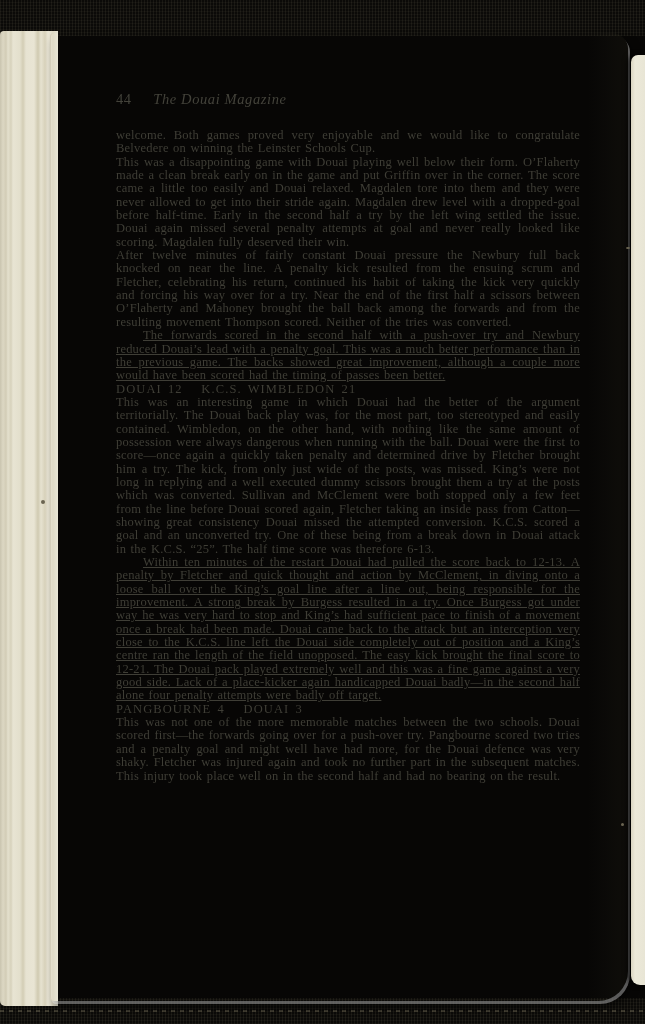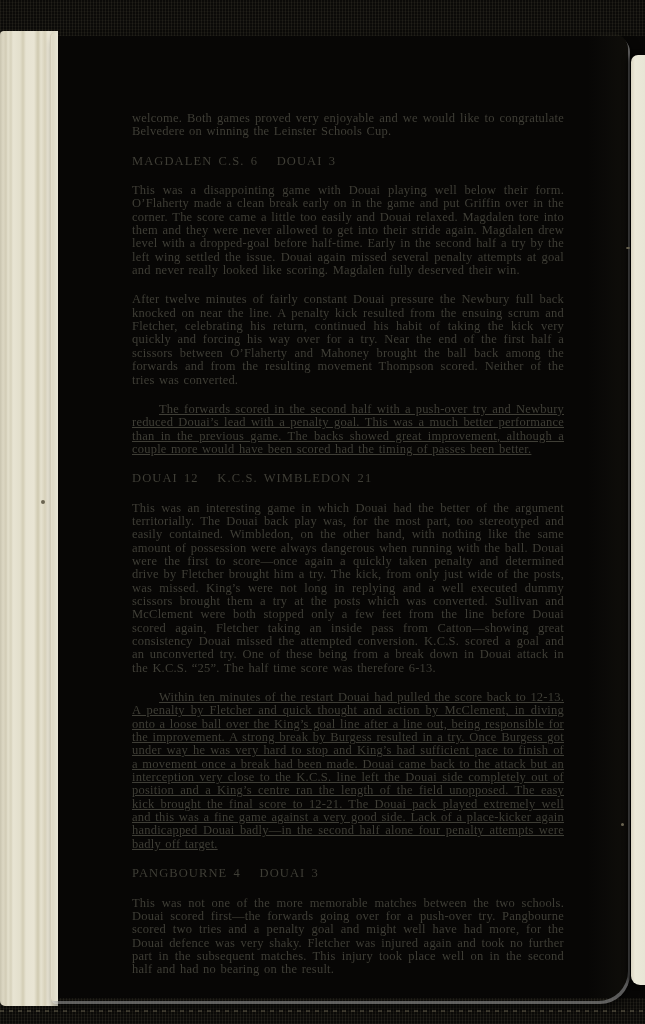--- a/index.html
+++ b/index.html
@@ -65,21 +65,21 @@
     color: #3f3e36;
   }
   .page-header {
     display: flex; align-items: baseline;
     font-size: 14.5px; letter-spacing: 0.4px; color: #43423a;
   }
   .page-number { font-style: normal; margin-right: 22px; }
   .magazine-title { font-style: italic; letter-spacing: 0.6px; }
   .article-body { margin-top: 21px; }
   .body-para, .match-heading {
-    margin: 16px; padding: 0;
+    margin: 0; padding: 0;
     font-size: 12.5px; line-height: 13.35px;
     letter-spacing: 0.22px; word-spacing: 1.1px;
     font-weight: normal;
   }
   .body-para { text-align: justify; }
   .body-para.indent { text-indent: 27px; text-decoration: underline; }
   .match-heading {
     white-space: pre-wrap;
     letter-spacing: 1.1px; word-spacing: 2px;
     text-align: left;
@@ -89,24 +89,27 @@
 <body>
 
 <div class="book">
   <div class="fabric fabric-top"></div>
   <div class="fabric fabric-bottom"></div>
 
   <div class="page-edges"></div>
 
   <div class="main-page">
     <div class="print-area">
+      <div class="page-header">
+        <span class="page-number">44</span>
+        <span class="magazine-title">The Douai Magazine</span>
+      </div>
       <div class="article-body">
         <p class="body-para">welcome.  Both games proved very enjoyable and we would like to congratulate Belvedere on winning the Leinster Schools Cup.</p>
 
-      <h2 class="match-heading">MAGDALEN C.S. 6   DOUAI 3</h2>
           <p class="body-para">This was a disappointing game with Douai playing well below their form. O’Flaherty made a clean break early on in the game and put Griffin over in the corner.  The score came a little too easily and Douai relaxed.  Magdalen tore into them and they were never allowed to get into their stride again. Magdalen drew level with a dropped-goal before half-time.  Early in the second half a try by the left wing settled the issue.  Douai again missed several penalty attempts at goal and never really looked like scoring. Magdalen fully deserved their win.</p>
           <p class="body-para">After twelve minutes of fairly constant Douai pressure the Newbury full back knocked on near the line.  A penalty kick resulted from the ensuing scrum and Fletcher, celebrating his return, continued his habit of taking the kick very quickly and forcing his way over for a try.  Near the end of the first half a scissors between O’Flaherty and Mahoney brought the ball back among the forwards and from the resulting movement Thompson scored. Neither of the tries was converted.</p>
           <p class="body-para indent">The forwards scored in the second half with a push-over try and Newbury reduced Douai’s lead with a penalty goal.  This was a much better performance than in the previous game.  The backs showed great improvement, although a couple more would have been scored had the timing of passes been better.</p>
           <h2 class="match-heading">DOUAI 12   K.C.S. WIMBLEDON 21</h2>
           <p class="body-para">This was an interesting game in which Douai had the better of the argument territorially.  The Douai back play was, for the most part, too stereotyped and easily contained.  Wimbledon, on the other hand, with nothing like the same amount of possession were always dangerous when running with the ball.  Douai were the first to score—once again a quickly taken penalty and determined drive by Fletcher brought him a try.  The kick, from only just wide of the posts, was missed.  King’s were not long in replying and a well executed dummy scissors brought them a try at the posts which was converted.  Sullivan and McClement were both stopped only a few feet from the line before Douai scored again, Fletcher taking an inside pass from Catton—showing great consistency Douai missed the attempted conversion. K.C.S. scored a goal and an unconverted try.  One of these being from a break down in Douai attack in the K.C.S. “25”.  The half time score was therefore 6-13.</p>
           <p class="body-para indent">Within ten minutes of the restart Douai had pulled the score back to 12-13.  A penalty by Fletcher and quick thought and action by McClement, in diving onto a loose ball over the King’s goal line after a line out, being responsible for the improvement.  A strong break by Burgess resulted in a try.  Once Burgess got under way he was very hard to stop and King’s had sufficient pace to finish of a movement once a break had been made.  Douai came back to the attack but an interception very close to the K.C.S. line left the Douai side completely out of position and a King’s centre ran the length of the field unopposed.  The easy kick brought the final score to 12-21. The Douai pack played extremely well and this was a fine game against a very good side.  Lack of a place-kicker again handicapped Douai badly—in the second half alone four penalty attempts were badly off target.</p>
           <h2 class="match-heading">PANGBOURNE 4   DOUAI 3</h2>
           <p class="body-para">This was not one of the more memorable matches between the two schools. Douai scored first—the forwards going over for a push-over try. Pangbourne scored two tries and a penalty goal and might well have had more, for the Douai defence was very shaky.  Fletcher was injured again and took no further part in the subsequent matches.  This injury took place well on in the second half and had no bearing on the result.</p>
         </div>
     </div>

